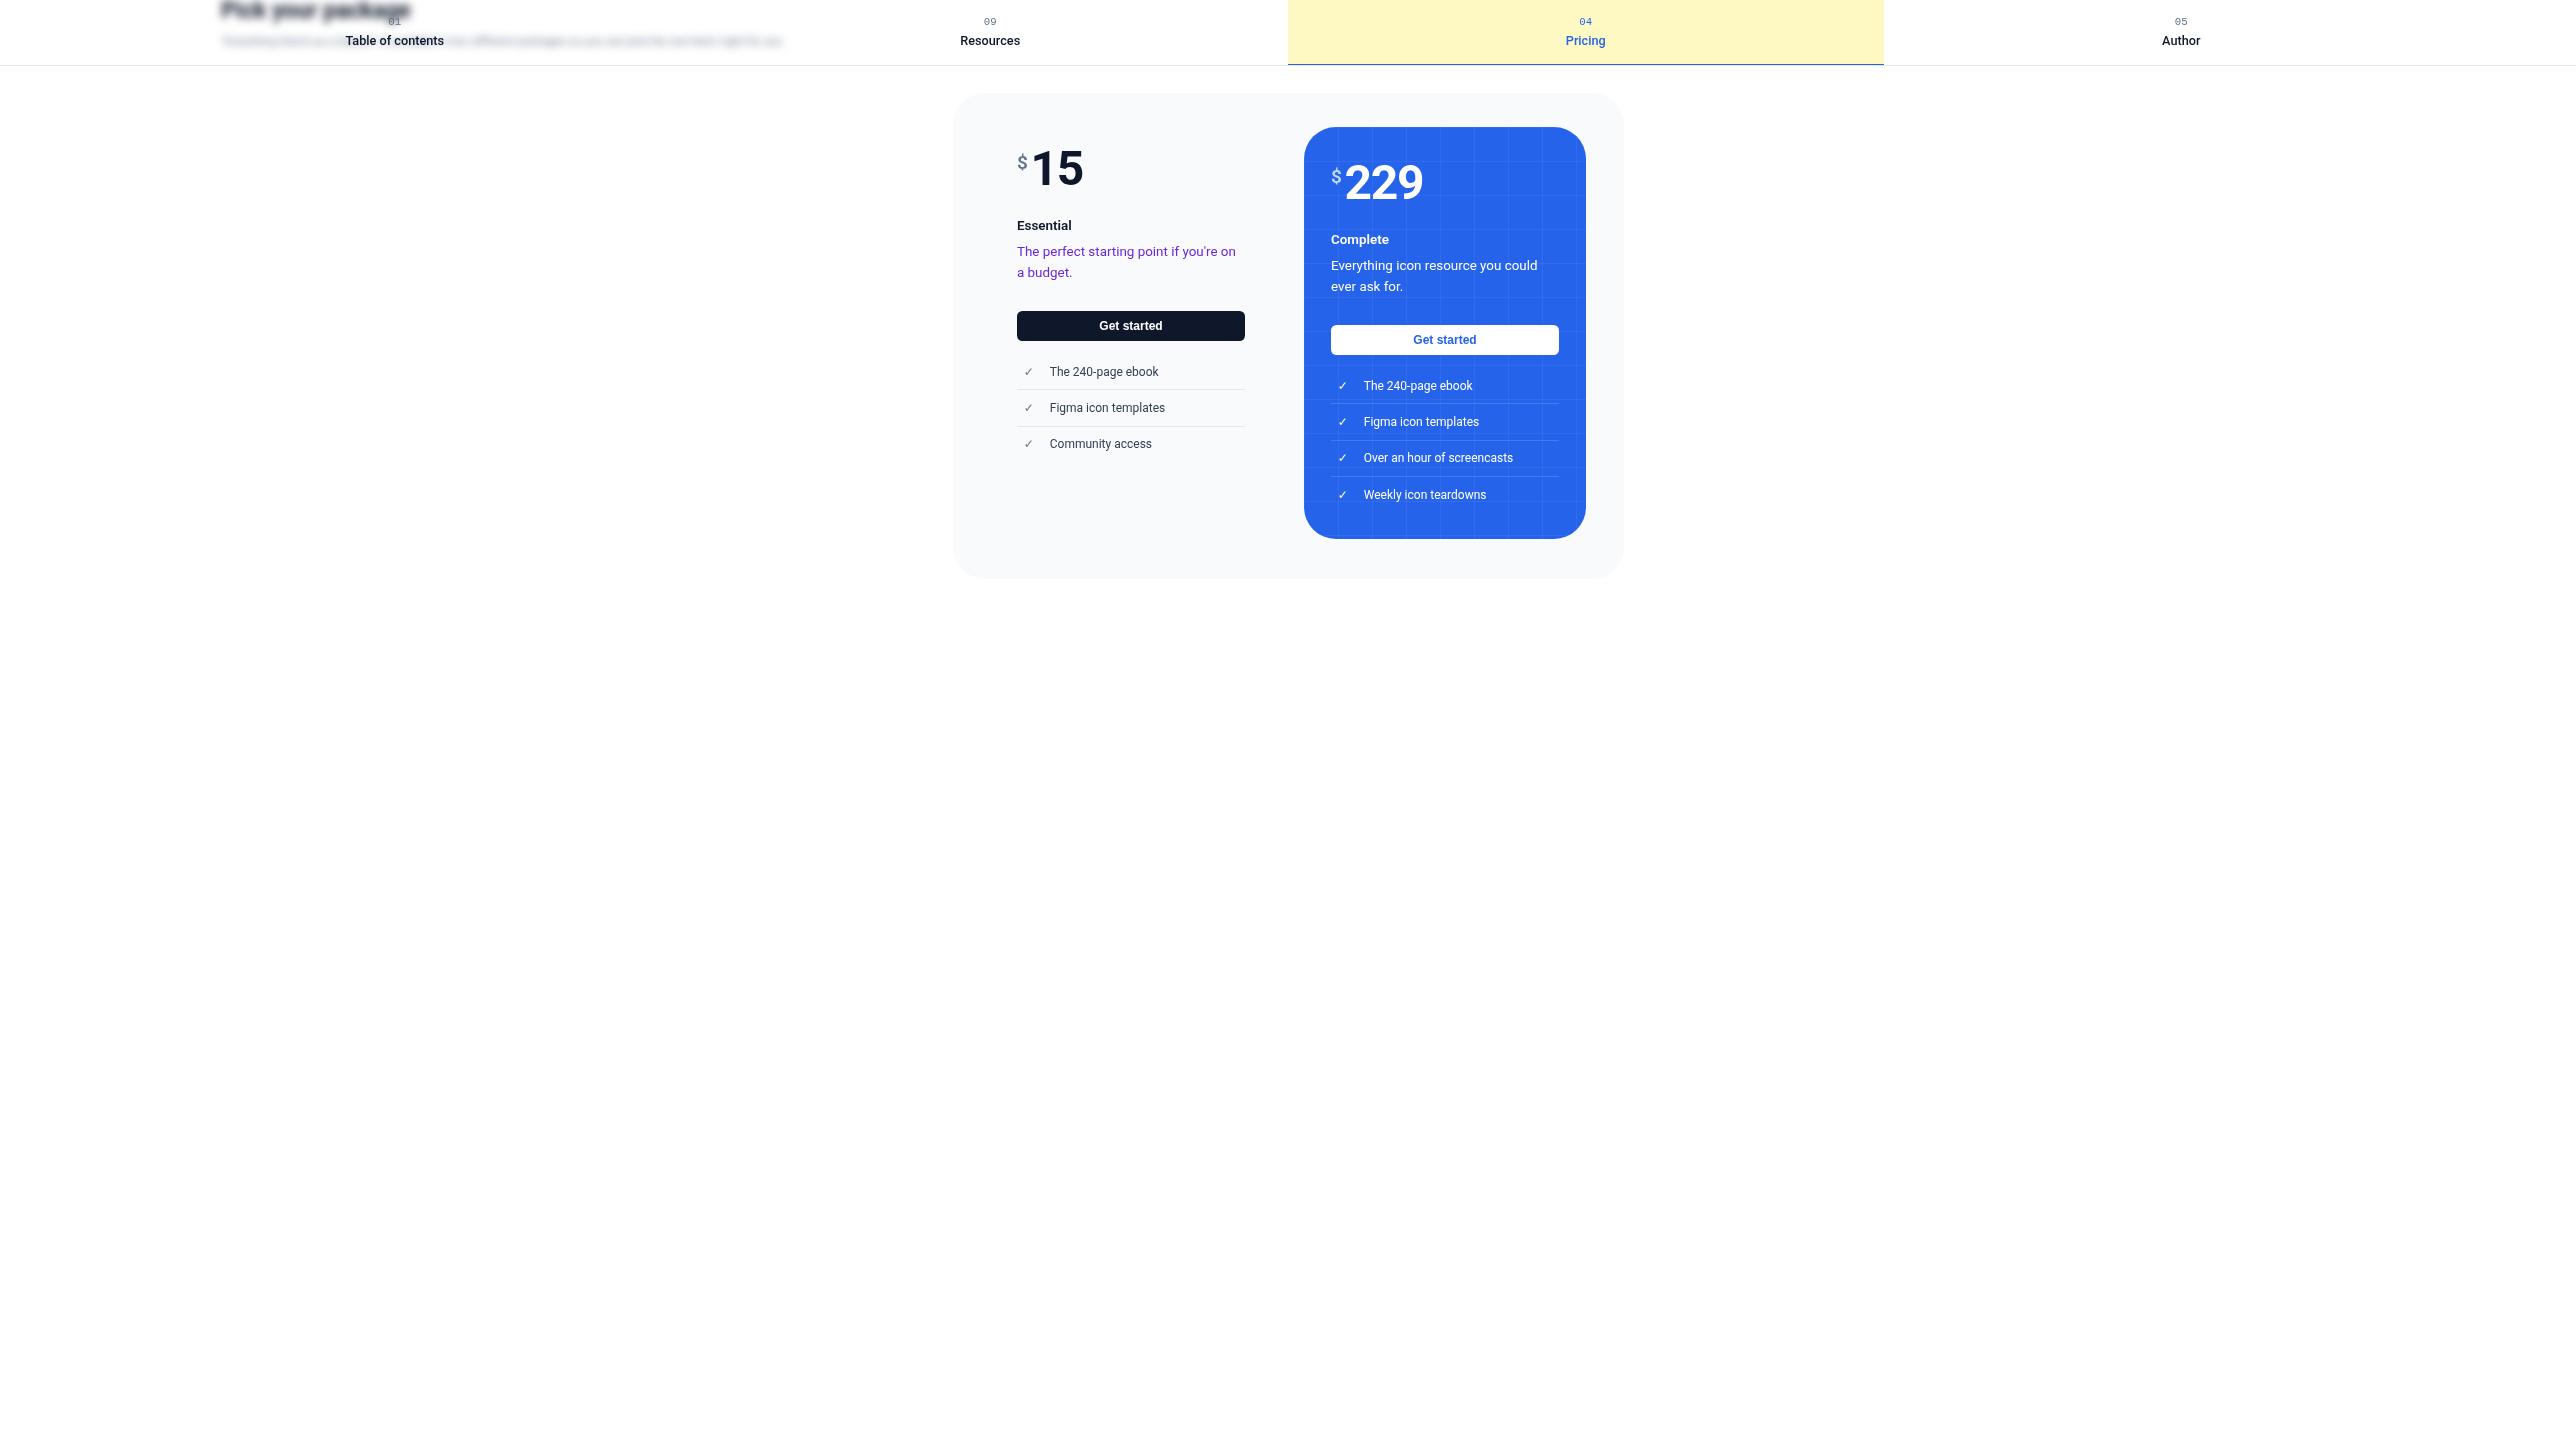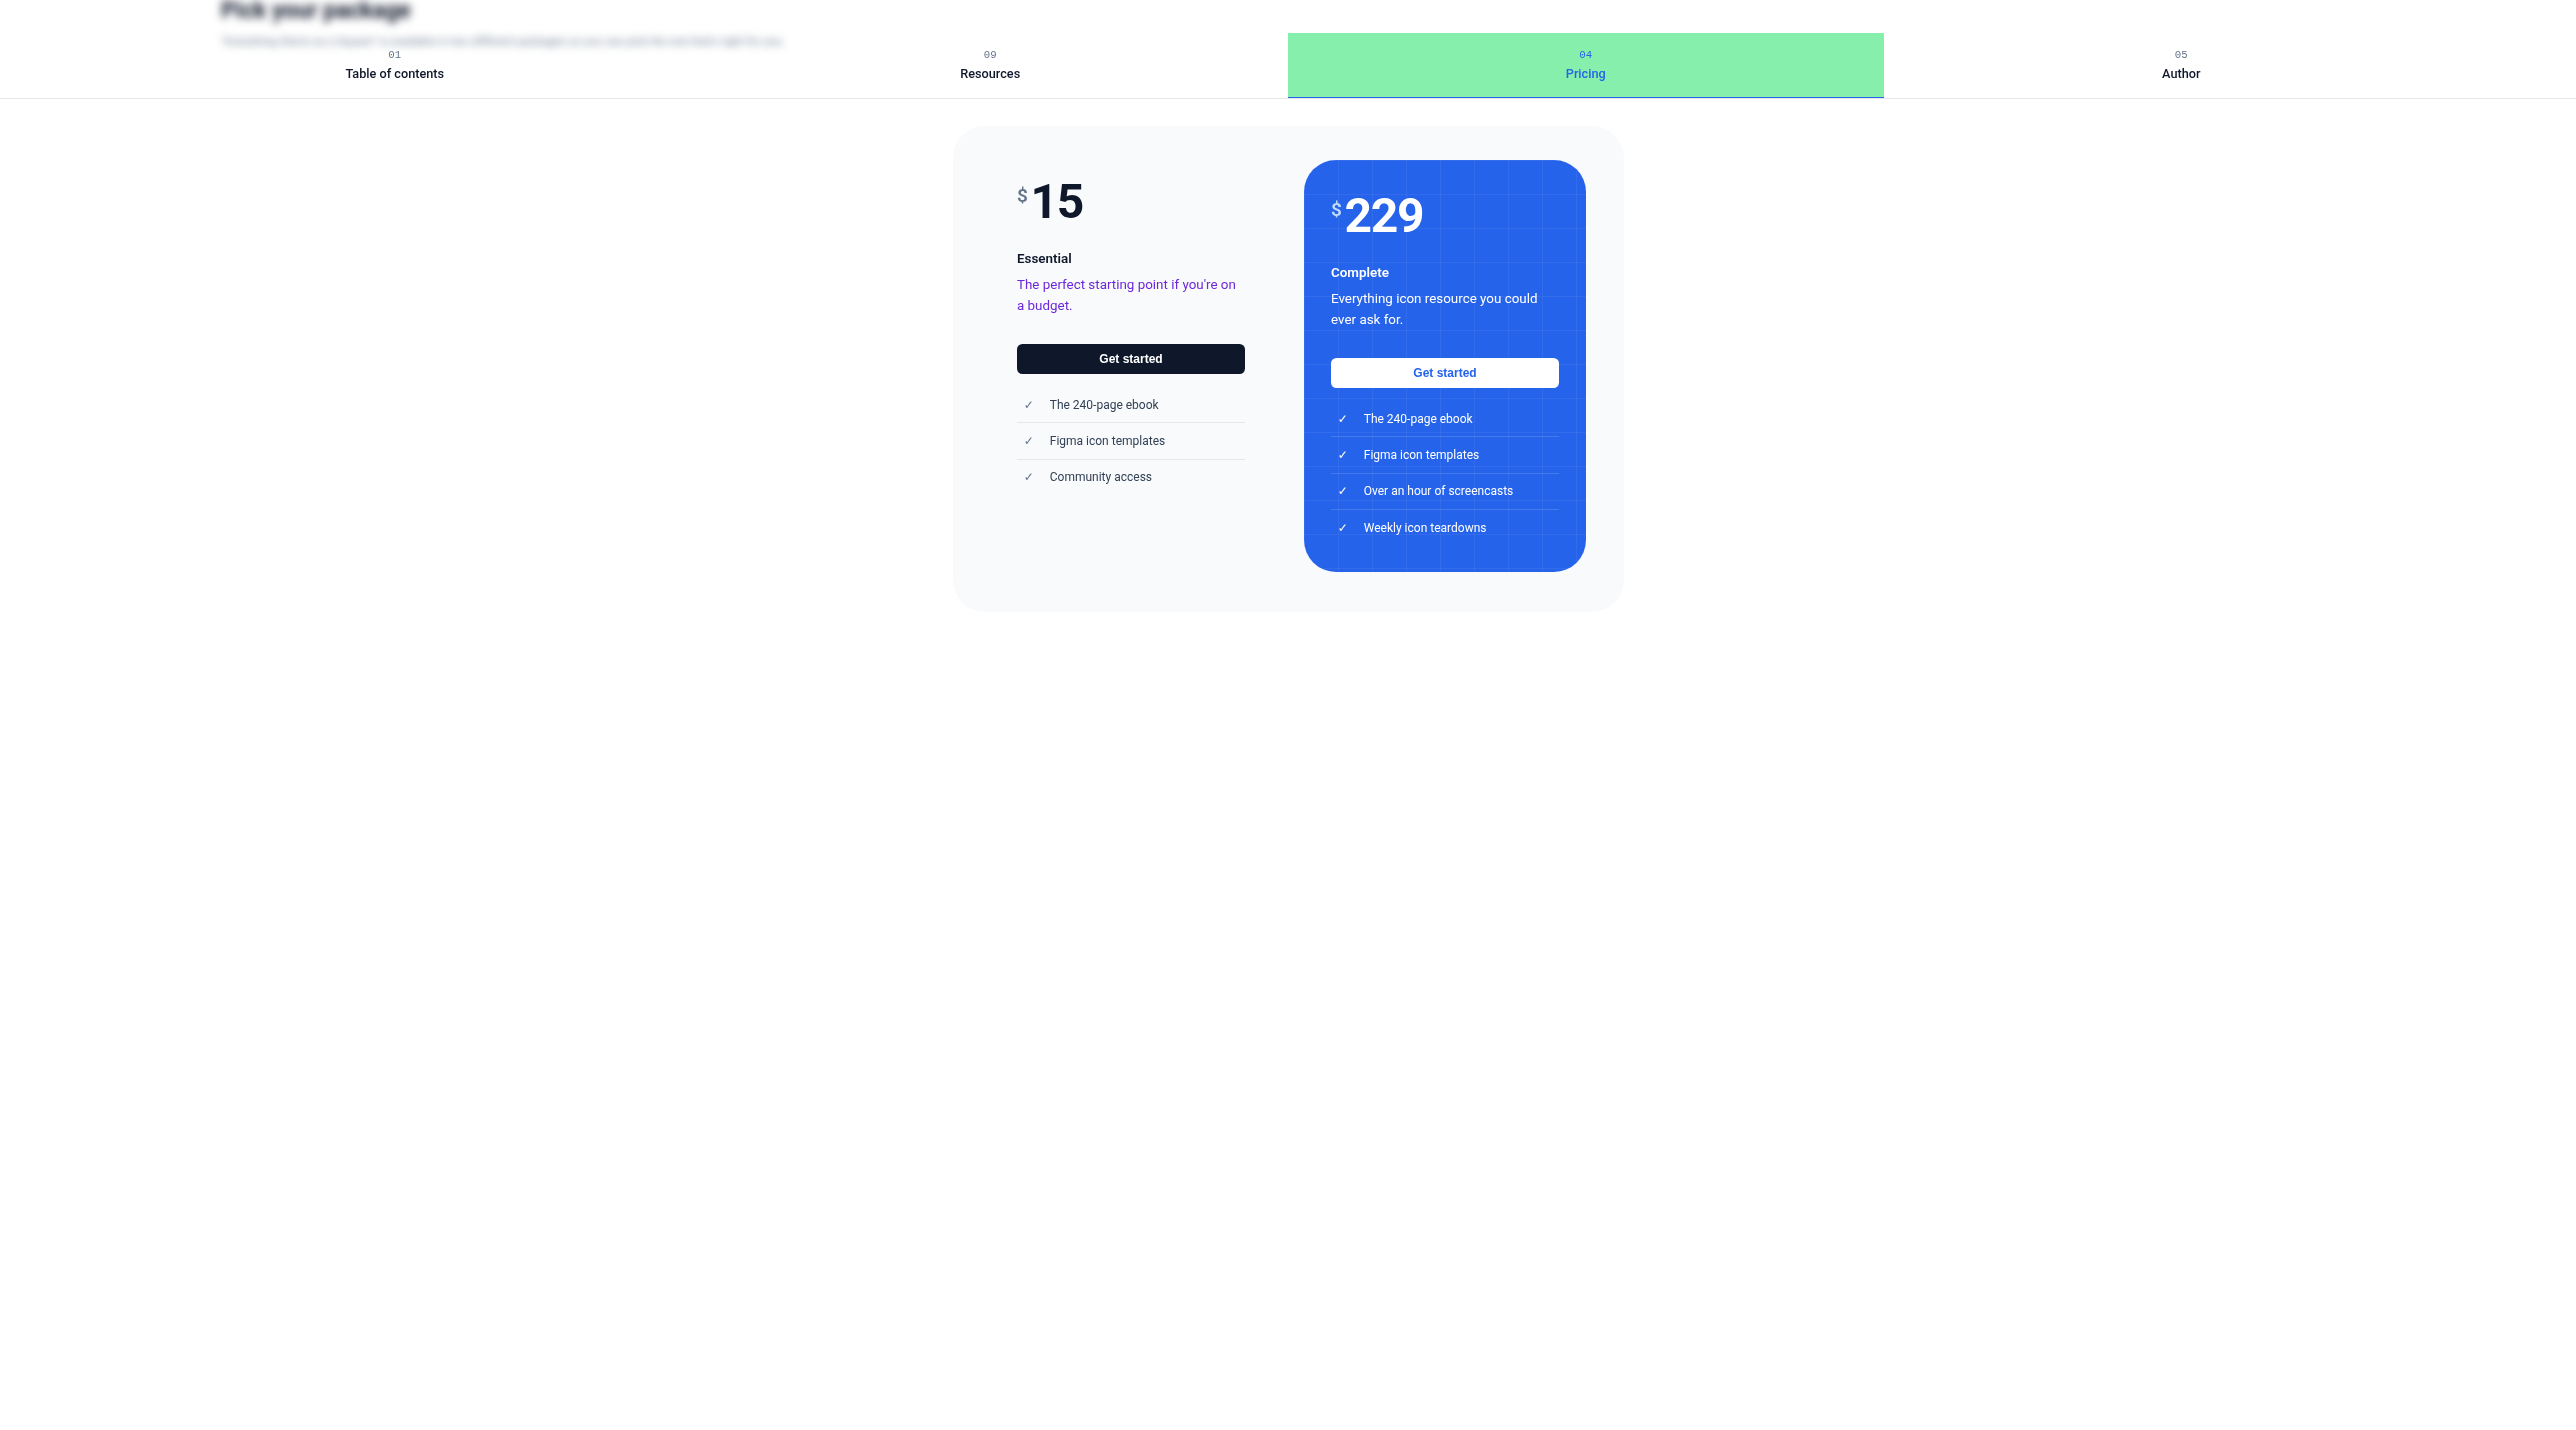--- a/index.html
+++ b/index.html
@@ -10,31 +10,30 @@
     body {
       font-family: -apple-system, BlinkMacSystemFont, "Segoe UI", Roboto, Helvetica, Arial, sans-serif;
       background: #ffffff;
       color: #0f172a;
     }
     .nav-bar {
       display: flex;
       border-bottom: 0.7px solid #e5e7eb;
       position: relative;
       padding: 0 97px;
-      margin-top: 33px;
     }
     .nav-item {
       flex: 1;
       text-align: center;
       padding: 16px 0;
       cursor: pointer;
       position: relative;
     }
     .nav-item.active {
-      background: #86efac;
+      background: #fef9c3;
       border-bottom: 1.3px solid #2563eb;
     }
     .nav-number {
       font-family: "Courier New", monospace;
       font-size: 10.7px;
       color: #64748b;
       margin-bottom: 5.4px;
     }
     .nav-item.active .nav-number {
       color: #2563eb;

